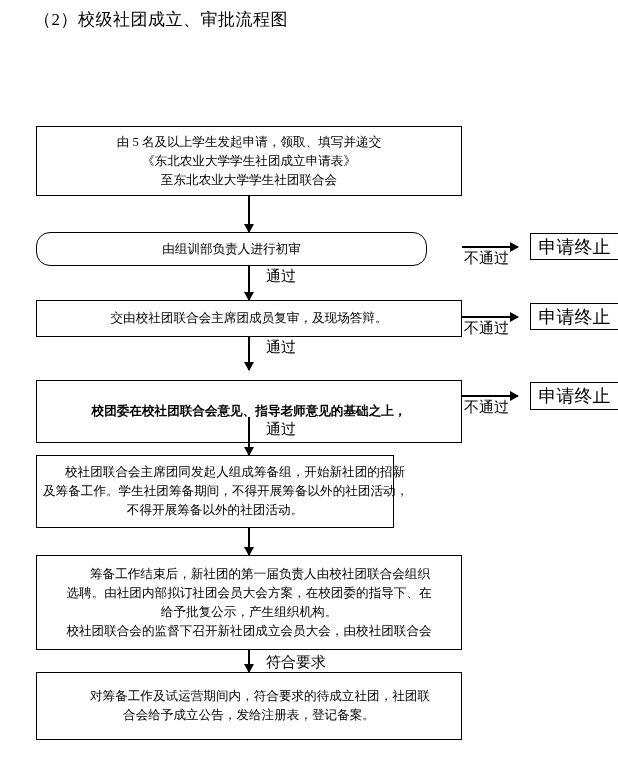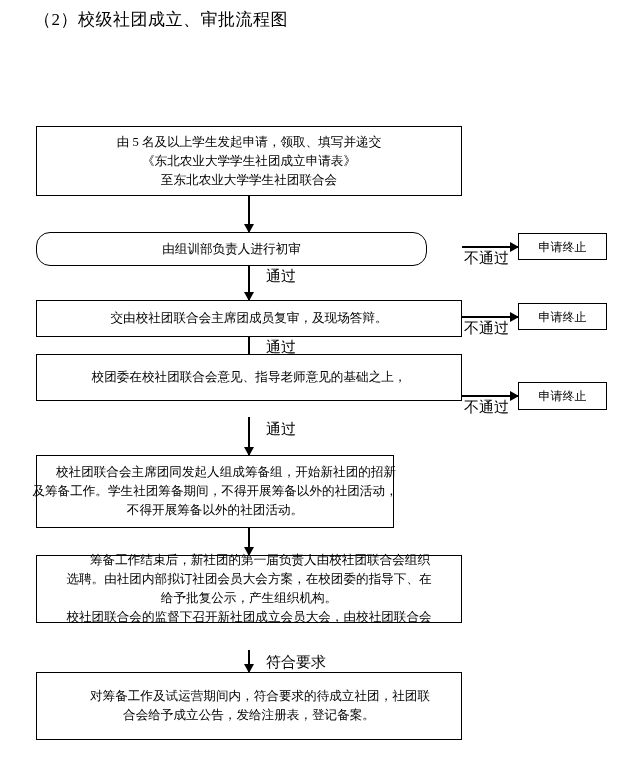--- a/index.html
+++ b/index.html
@@ -26,21 +26,20 @@
     white-space: nowrap;
   }
 
   .flow-box {
     position: absolute;
     box-sizing: border-box;
     border: 1.6px solid #000000;
     background: #ffffff;
     display: flex;
     flex-direction: column;
-    align-items: center;
     justify-content: center;
     font-size: 12.6px;
     line-height: 19px;
     text-align: center;
     padding: 0 6px;
   }
   .flow-box .ln {
     display: block;
     white-space: nowrap;
   }
@@ -49,23 +48,24 @@
   }
 
   .term-box {
     position: absolute;
     box-sizing: border-box;
     border: 1.6px solid #000000;
     background: #ffffff;
     display: flex;
     align-items: center;
     justify-content: center;
-    font-size: 12px;
+    font-size: 18px;
     line-height: 16px;
     white-space: nowrap;
+    margin-left: 12px;
   }
 
   
   .v-conn {
     position: absolute;
     width: 1.8px;
     background: #000000;
   }
   .v-conn::after {
     content: "";
@@ -138,42 +138,42 @@
 
 <div class="h-conn" style="left:462px; top:316px; width:56px;"></div>
 <div class="edge-label" style="left:464px; top:320px;">不通过</div>
 <div class="term-box" style="left:518px; top:303px; width:89px; height:27px;">
   <span>申请终止</span>
 </div>
 
 <div class="v-conn" style="left:248px; top:337px; height:33px;"></div>
 <div class="edge-label" style="left:266px; top:339px;">通过</div>
 
-<div class="flow-box" style="left:36px; top:354px; width:426px; height:47px;">
+<div class="flow-box" style="left:36px; top:380px; width:426px; height:63px;font-weight:bold;">
   <span class="ln">校团委在校社团联合会意见、指导老师意见的基础之上，</span>
 </div>
 
 <div class="h-conn" style="left:462px; top:395px; width:56px;"></div>
 <div class="edge-label" style="left:464px; top:399px;">不通过</div>
 <div class="term-box" style="left:518px; top:382px; width:89px; height:28px;">
   <span>申请终止</span>
 </div>
 
 <div class="v-conn" style="left:248px; top:417px; height:38px;"></div>
 <div class="edge-label" style="left:266px; top:421px;">通过</div>
 
 <div class="flow-box indent" style="left:36px; top:455px; width:358px; height:73px;">
   <span class="ln">校社团联合会主席团同发起人组成筹备组，开始新社团的招新</span>
   <span class="ln">及筹备工作。学生社团筹备期间，不得开展筹备以外的社团活动，</span>
   <span class="ln">不得开展筹备以外的社团活动。</span>
 </div>
 
 <div class="v-conn" style="left:248px; top:528px; height:27px;"></div>
 
-<div class="flow-box indent" style="left:36px; top:555px; width:426px; height:68px;">
+<div class="flow-box indent" style="left:36px; top:555px; width:426px; height:95px;">
   <span class="ln">筹备工作结束后，新社团的第一届负责人由校社团联合会组织</span>
   <span class="ln">选聘。由社团内部拟订社团会员大会方案，在校团委的指导下、在</span>
   <span class="ln">给予批复公示，产生组织机构。</span>
   <span class="ln">校社团联合会的监督下召开新社团成立会员大会，由校社团联合会</span>
 </div>
 
 <div class="v-conn" style="left:248px; top:650px; height:22px;"></div>
 <div class="edge-label" style="left:266px; top:654px;">符合要求</div>
 
 <div class="flow-box indent" style="left:36px; top:672px; width:426px; height:68px;">

